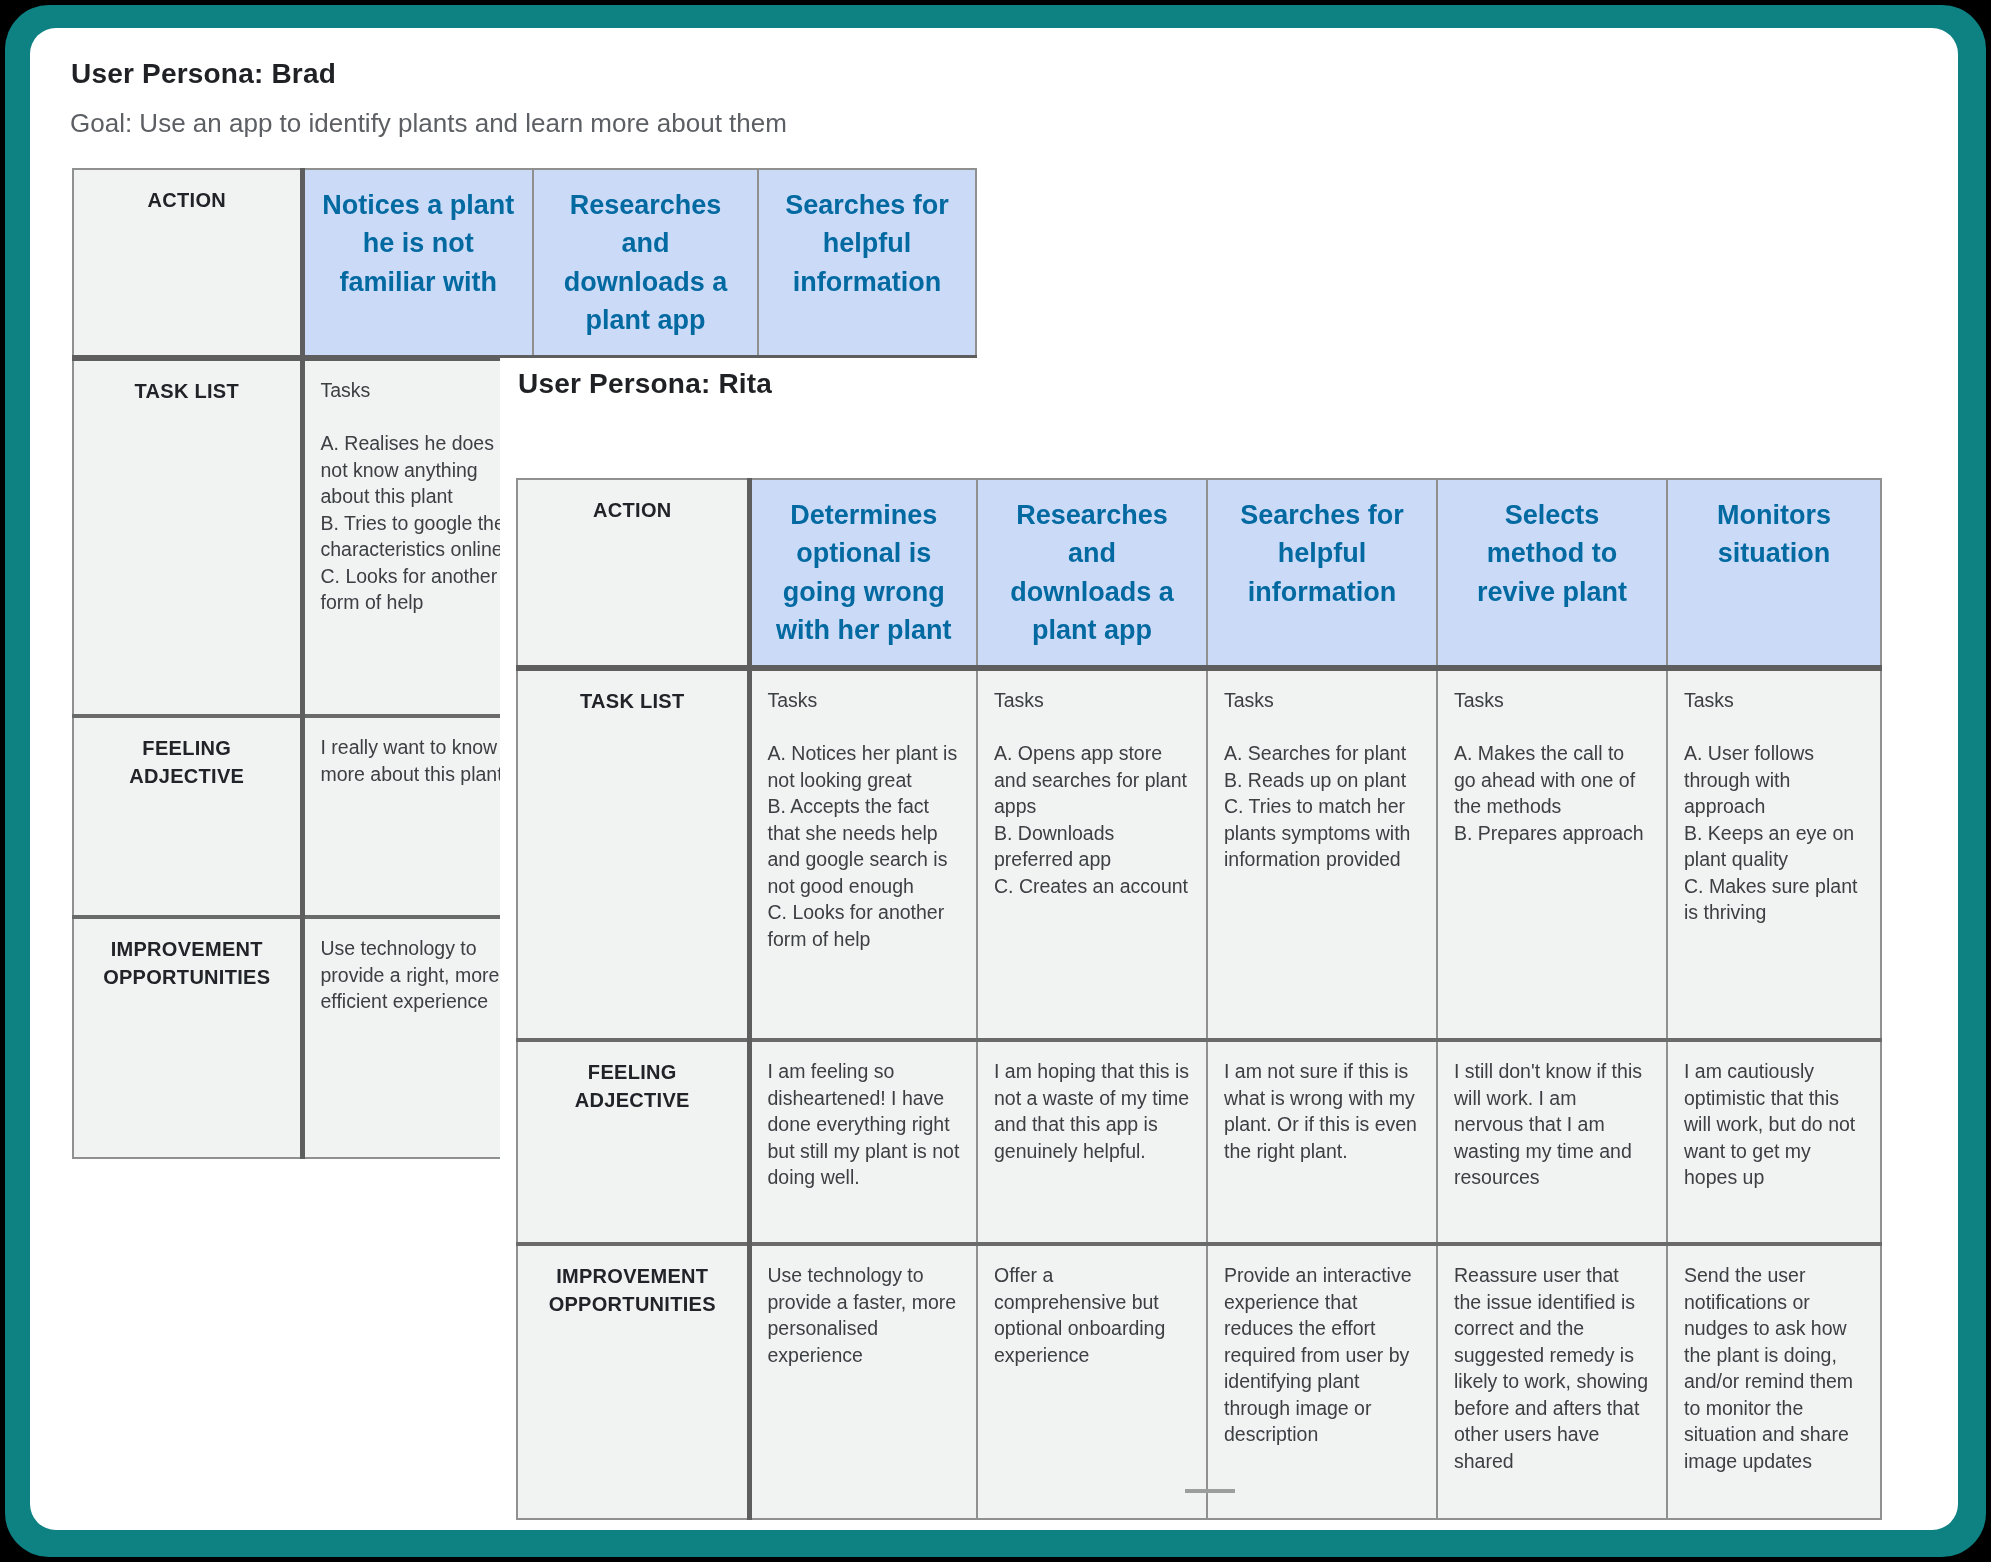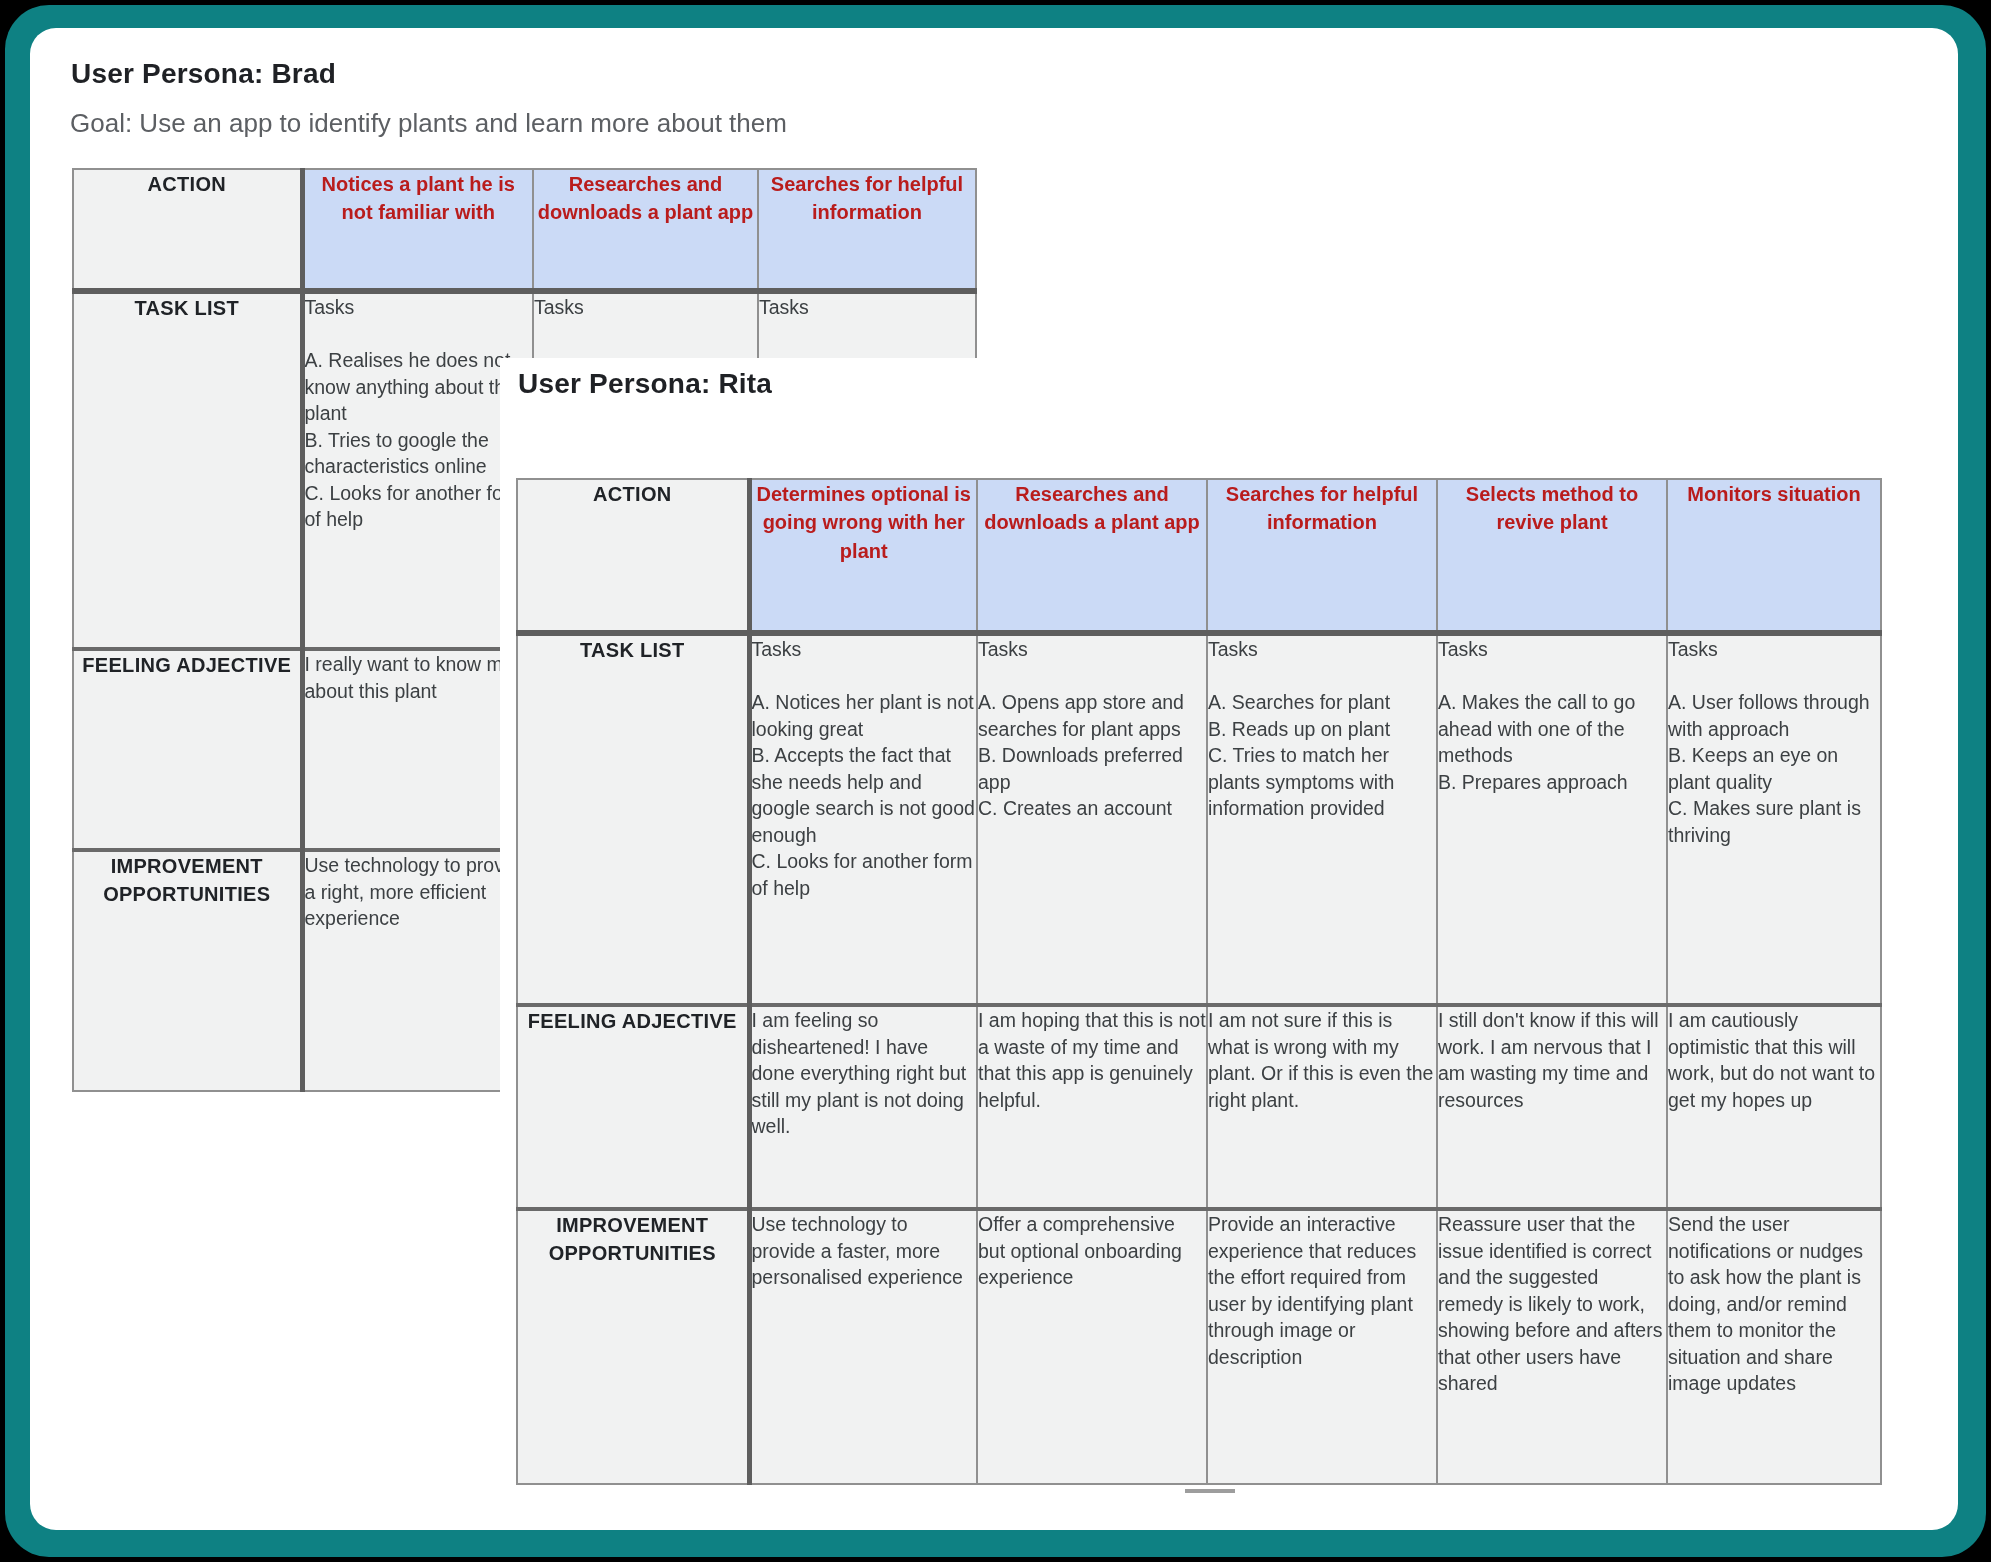--- a/index.html
+++ b/index.html
@@ -16,25 +16,25 @@
     position:absolute;font-size:28px;font-weight:700;color:#1f2125;letter-spacing:.2px;
   }
   .section-goal{
     position:absolute;font-size:26px;color:#5c5f63;
   }
   table.persona{
     position:absolute;border-collapse:collapse;table-layout:fixed;
     background:#fff;
   }
   table.persona td,table.persona th{
-    border:2px solid #909090;padding:0;vertical-align:top;overflow:hidden;
+    border:2px solid #909090;padding:16px;vertical-align:top;overflow:hidden;
   }
   table.persona{border:2px solid #7e7e7e;}
   th.head-cell{
-    background:#cbdaf6;font-size:20px;font-weight:700;color:#b91c1c;
+    background:#cbdaf6;font-size:27px;font-weight:700;color:#0369a1;
     text-align:center;vertical-align:middle;line-height:1.42;
     border-bottom:6px solid #5e5e5e !important;border-left:3px solid #7a7a7a;border-right:3px solid #7a7a7a;
     padding:6px 10px;
   }
   td.corner-cell,td.row-label{
     background:#f1f2f2;font-size:20px;font-weight:700;color:#202327;
     text-align:center;vertical-align:middle;line-height:1.4;letter-spacing:.3px;
     border-right:5px solid #5e5e5e !important;padding:6px 10px;
   }
   td.corner-cell{border-bottom:6px solid #5e5e5e !important;}

